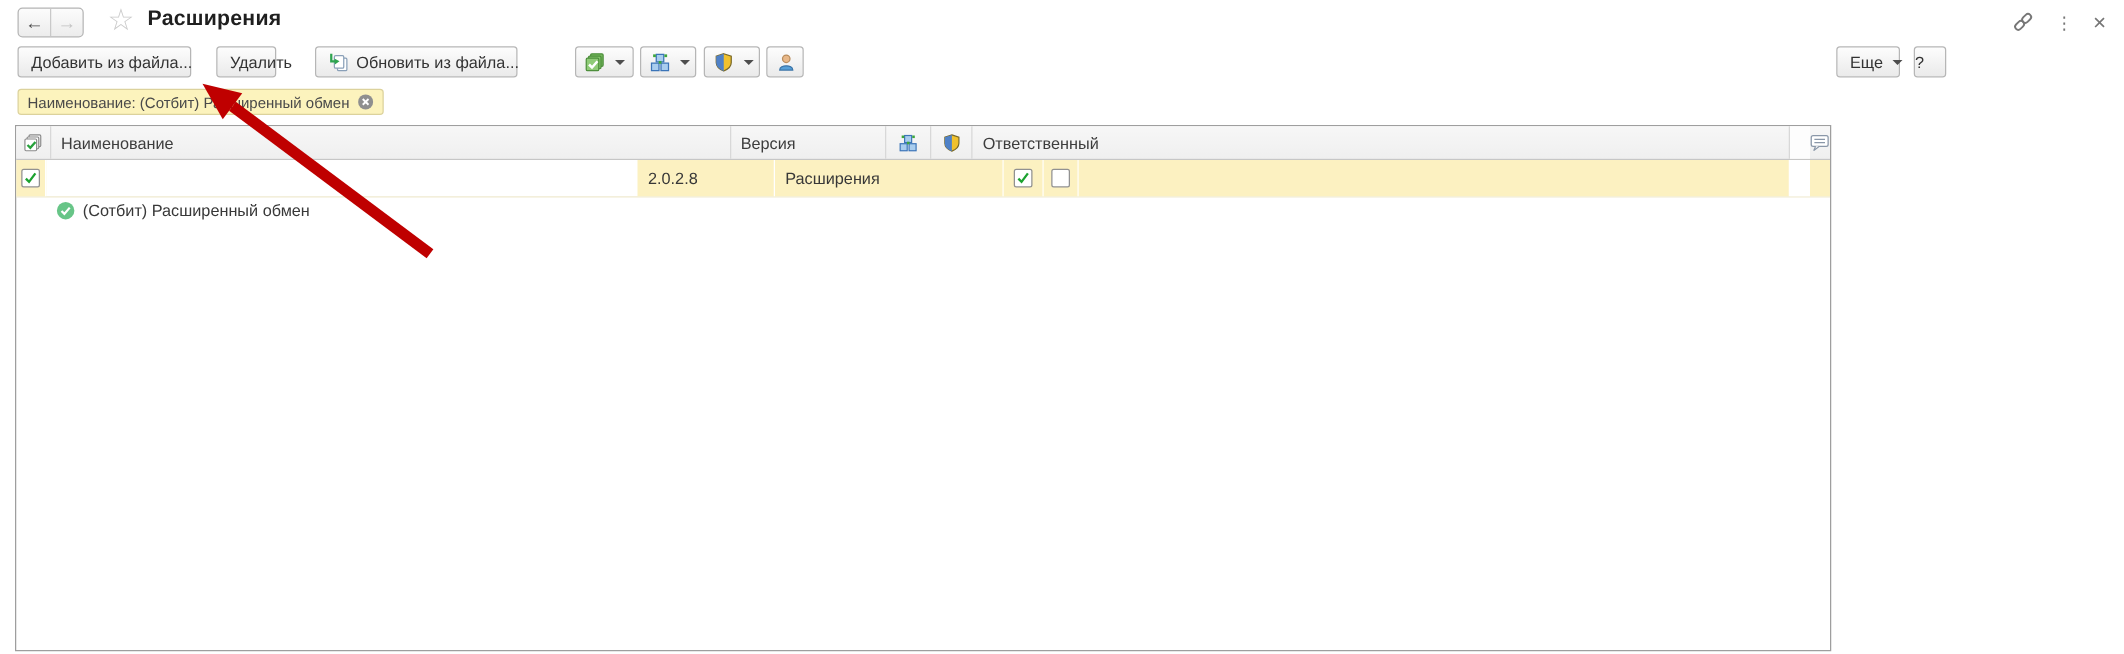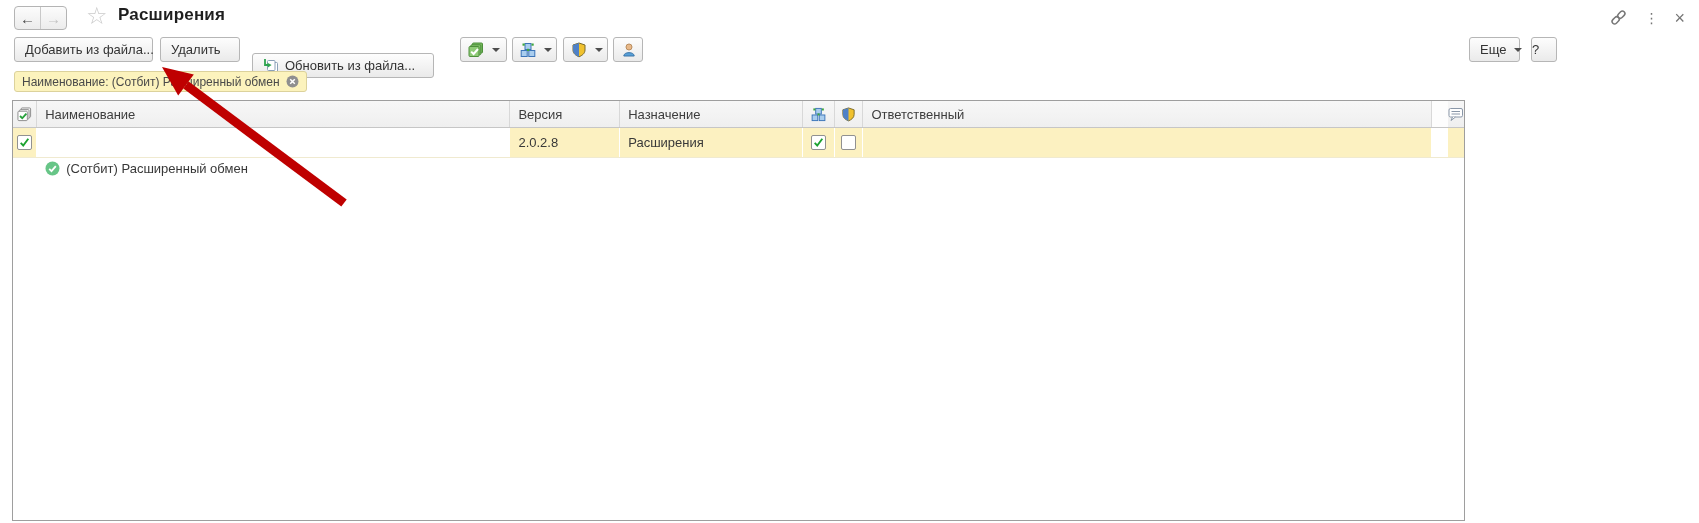--- a/index.html
+++ b/index.html
@@ -98,24 +98,24 @@
       </g>
     </svg>
   </span>
   <span class="winicon kebab">⋮</span>
   <span class="winicon wclose">×</span>
 </div>
 
 <button class="btn" style="left:14px;width:139px;">
   <span>Добавить из файла...</span>
 </button>
-<button class="btn" style="left:160px;width:80px;">
+<button class="btn" style="left:173px;width:48px;">
   <span>Удалить</span>
 </button>
-<button class="btn" style="left:252px;width:182px;margin-top:16px;">
+<button class="btn" style="left:252px;width:162px;">
   <span style="display:flex;">
     <svg width="16" height="16" viewBox="0 0 16 16">
       <rect x="7" y="4.5" width="7.5" height="10" rx="1" fill="#fff" stroke="#8aa0b8"></rect>
       <rect x="4.5" y="2.5" width="7.5" height="10" rx="1" fill="#fff" stroke="#8aa0b8"></rect>
       <path d="M2 1 v6 h4" fill="none" stroke="#2ea44f" stroke-width="1.8"></path>
       <path d="M4.5 4.8 L8.6 7 L4.9 9.6 Z" fill="#2ea44f"></path>
     </svg>
   </span>
   <span>Обновить из файла...</span>
 </button>
@@ -187,21 +187,20 @@
         <svg width="15" height="15" viewBox="0 0 16 16">
           <rect x="4.5" y="1" width="10" height="10" rx="1" fill="#f4f4f4" stroke="#8a8a8a"></rect>
           <rect x="2.8" y="2.8" width="10" height="10" rx="1" fill="#fafafa" stroke="#8a8a8a"></rect>
           <rect x="1" y="4.5" width="10" height="10" rx="1" fill="#fff" stroke="#8a8a8a"></rect>
           <path d="M3.2 9.6 l2.4 2.4 l4.4-5" fill="none" stroke="#28a23c" stroke-width="2"></path>
         </svg>
       </span>
     </div>
     <div class="th c2">Наименование</div>
     <div class="th c3">Версия</div>
-    <div class="th c4">Назначение</div>
     <div class="th c5 icon-col">
       <span style="display:flex;">
         <svg width="15" height="15" viewBox="0 0 16 16">
           <rect x="5" y="1.5" width="6" height="6" fill="#a9cdee" stroke="#3b74b8"></rect>
           <rect x="1.2" y="8.5" width="6" height="6" fill="#a9cdee" stroke="#3b74b8"></rect>
           <rect x="8.8" y="8.5" width="6" height="6" fill="#a9cdee" stroke="#3b74b8"></rect>
           <rect x="2.5" y="1.5" width="2.2" height="2.2" fill="#3da63d"></rect>
           <rect x="11.5" y="1.5" width="2.2" height="2.2" fill="#3da63d"></rect>
           <rect x="7" y="6.8" width="2.2" height="2.2" fill="#3da63d"></rect>
         </svg>

